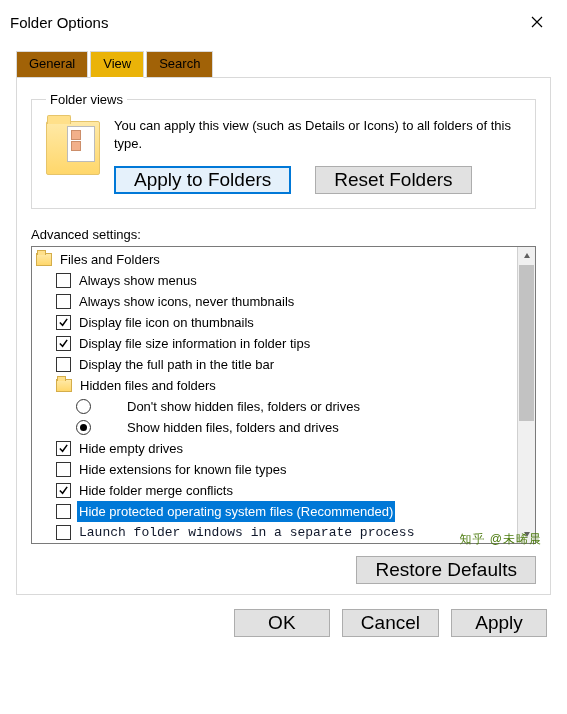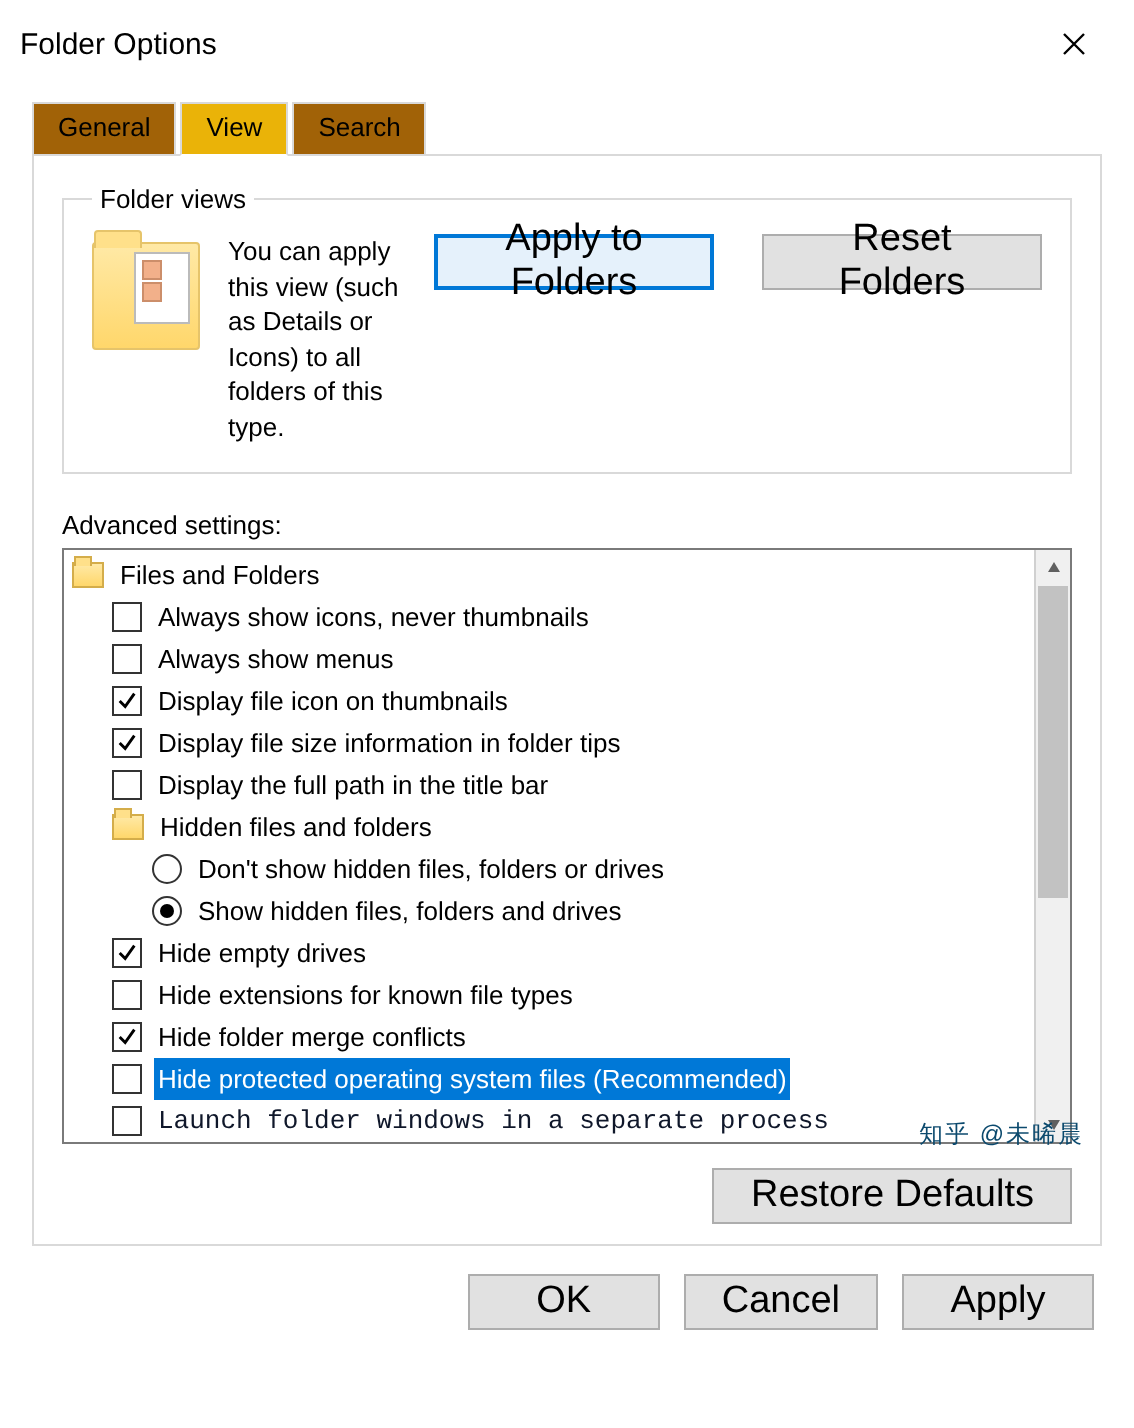--- a/index.html
+++ b/index.html
@@ -79,21 +79,21 @@
     position: absolute; right: 4px; top: 4px; width: 28px; height: 36px;
     background: #fff; border: 1px solid #bbb;
   }
   .folder-icon .sheet::before,
   .folder-icon .sheet::after {
     content:""; position:absolute; left:3px; width:8px; height:8px; background:#f2b08a; border:1px solid #cc8e6a;
   }
   .folder-icon .sheet::before { top:3px; }
   .folder-icon .sheet::after { top:14px; }
 
-  .fv-right { flex: 1; display: flex; gap: 14px; }
+  .fv-right { flex: 1; display: flex; flex-direction: column; gap: 14px; }
   .fv-text { font-size: 13px; line-height: 1.35; }
   .fv-buttons { display: flex; gap: 24px; }
   .btn {
     height: 28px; padding: 0 18px;
     background: #e1e1e1; border: 1px solid #adadad;
     font-size: 19px; font-family: inherit;
     display: inline-flex; align-items: center; justify-content: center;
   }
   .btn.primary { border: 2px solid #0078d7; background: #e5f1fb; }
   .btn.wide { min-width: 140px; }
@@ -107,21 +107,21 @@
   }
   .tree {
     flex: 1; overflow: hidden;
     padding: 2px 0 0 4px;
     line-height: 21px;
     white-space: nowrap;
   }
   .tree .row { display: flex; align-items: center; height: 21px; }
   .tree .row.lvl1 { padding-left: 0; }
   .tree .row.lvl2 { padding-left: 20px; }
-  .tree .row.lvl3 { padding-left: 40px; }
+  .tree .row.lvl3 { padding-left: 40px; gap: 28px; }
   .tree .chk, .tree .rad {
     width: 15px; height: 15px; border: 1px solid #333; margin-right: 6px;
     display: inline-flex; align-items: center; justify-content: center; flex: 0 0 auto;
     background: #fff;
   }
   .tree .rad { border-radius: 50%; }
   .tree .chk.checked svg { width: 11px; height: 11px; }
   .tree .rad.checked::after {
     content:""; width:7px; height:7px; border-radius:50%; background:#000;
   }
@@ -154,21 +154,21 @@
 
   .restore-row { display:flex; justify-content:flex-end; margin-top: 12px; }
 
   .footer {
     display:flex; justify-content:flex-end; gap:12px;
     padding: 14px 20px 18px 0;
   }
   .footer .btn { min-width: 96px; }
 
   .watermark {
-    position:absolute; right:8px; bottom:46px; font-size:12px; color:#0c4a6e;
+    position:absolute; right:8px; bottom:46px; font-size:12px; color:#4d7c0f;
     pointer-events:none; letter-spacing:1px;
   }
 </style>
 </head>
 <body>
 
 <div class="window">
   <div class="titlebar">
     <div class="title">Folder Options</div>
     <div class="close-btn">
@@ -205,25 +205,25 @@
 
       <div class="adv-label">Advanced settings:</div>
       <div class="adv-box">
         <div class="tree" id="tree">
             <div class="row lvl1">
               <span class="mini-folder"></span>
               <span class="label">Files and Folders</span>
             </div>
             <div class="row lvl2">
               <span class="chk"></span>
+              <span class="label">Always show menus</span>
+            </div>
+            <div class="row lvl2">
+              <span class="chk"></span>
               <span class="label">Always show icons, never thumbnails</span>
-            </div>
-            <div class="row lvl2">
-              <span class="chk"></span>
-              <span class="label">Always show menus</span>
             </div>
             <div class="row lvl2">
               <span class="chk checked">
                 <svg viewBox="0 0 12 12">
                   <path d="M2 6 L5 9 L10 2" stroke="#000" stroke-width="1.6" fill="none"></path>
                 </svg>
               </span>
               <span class="label">Display file icon on thumbnails</span>
             </div>
             <div class="row lvl2">

